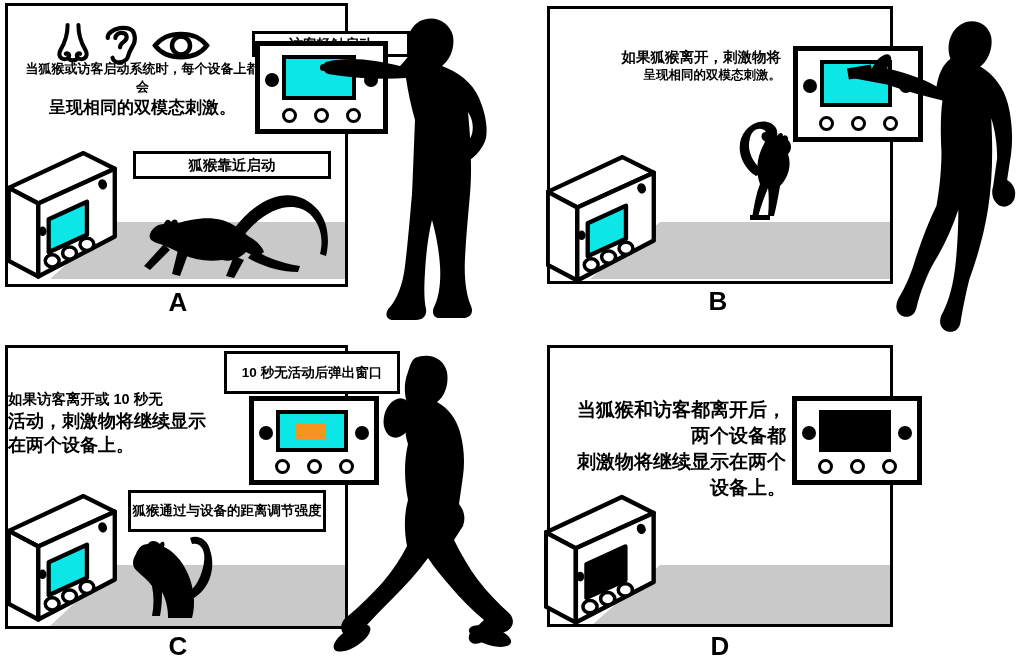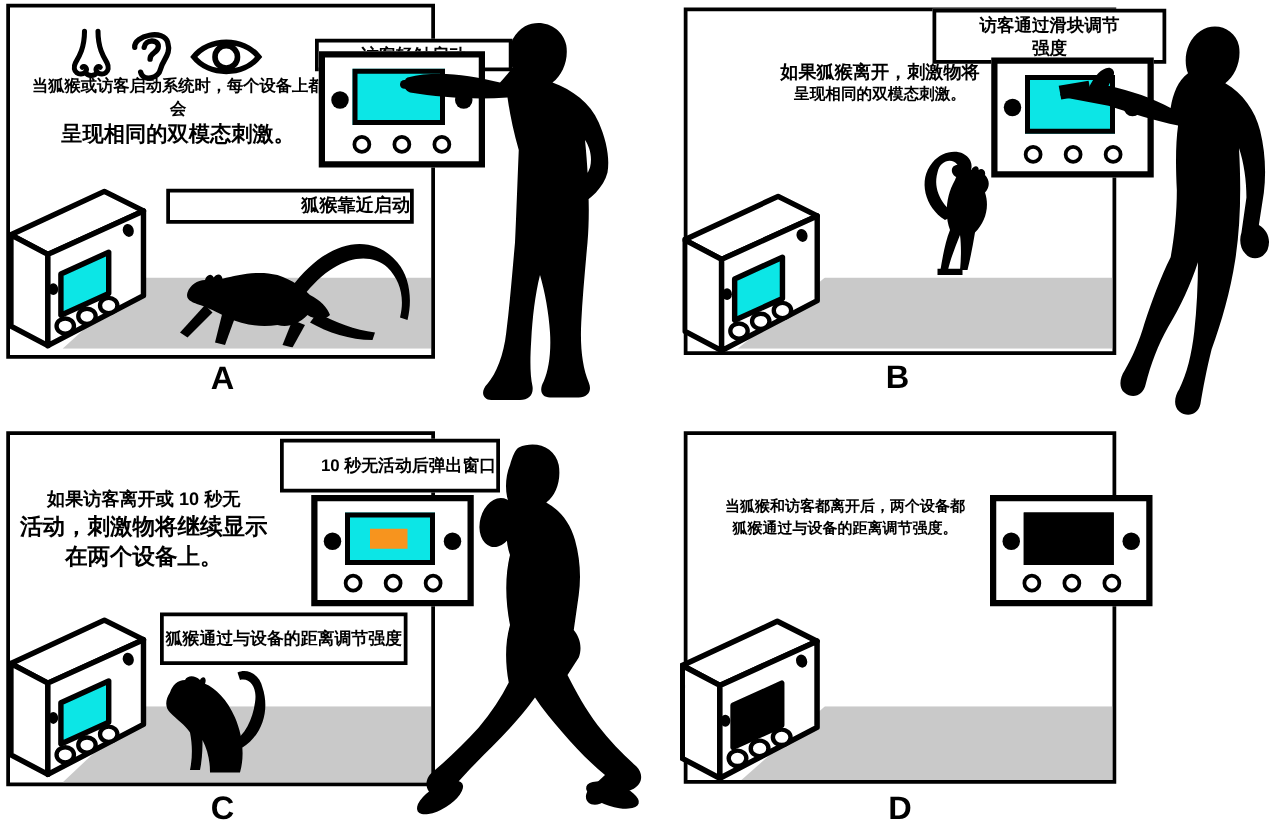--- a/index.html
+++ b/index.html
@@ -63,21 +63,21 @@
   </svg>
 
   <div class="caption" style="left:8px;top:60px;width:237px;text-align:center;font-size:13px;margin-left:16px;">
     <span class="l1">当狐猴或访客启动系统时，每个设备上都会</span>
     <span class="l2" style="font-size:17px;font-family:Liberation Serif, serif;">呈现相同的双模态刺激。</span>
   </div>
 
   <div class="tag" style="left:252px;top:31px;width:158px;height:26px;font-size:14px;">
     <span>访客轻触启动</span>
   </div>
-  <div class="tag" style="left:133px;top:151px;width:198px;height:28px;font-size:14.5px;align-items:flex-end;">
+  <div class="tag" style="left:133px;top:151px;width:198px;height:28px;font-size:14.5px;">
     <span>狐猴靠近启动</span>
   </div>
 
   <div class="wall-device" style="left:255px;top:41px;width:133px;height:93px;">
     <div class="wd-screen"></div>
     <div class="wd-dot dot-l"></div>
     <div class="wd-dot dot-r"></div>
     <div class="wd-buttons">
       <span class="wd-btn"></span>
       <span class="wd-btn"></span>
@@ -114,29 +114,25 @@
     <rect x="0" y="50" width="16" height="7" rx="3.5"></rect>
     <path d="M6,48 C30,42 54,46 80,52 C84,48 87,44 90,40 C84,30 88,14 100,7 C114,0 130,8 133,22 C135,34 130,46 122,52 C138,58 152,68 159,84 C165,98 168,112 166,124 C163,136 152,146 142,151 C135,154 130,149 134,143 C141,136 149,129 152,120 C154,112 152,104 148,98 C151,128 152,158 150,180 C148,202 146,224 145,244 C144,264 146,280 151,292 C154,299 150,304 143,304 L120,304 C113,304 111,298 115,291 C119,282 121,268 120,252 C119,236 116,220 112,206 C108,222 106,240 105,258 C104,274 104,286 106,295 C107,302 103,306 96,306 L73,306 C66,306 64,299 70,293 C77,285 83,270 85,252 C88,228 90,202 92,180 C93,158 94,130 95,106 C91,92 88,78 86,64 C60,66 32,64 8,60 C2,58 2,50 6,48 Z"></path>
   </svg>
 
   <div class="letter" style="left:158px;top:287px;">A</div>
 
   <div class="panel" id="panel-b">
     <div class="floor" style="clip-path:polygon(40px 270px,110px 213px,340px 213px,340px 270px);"></div>
   </div>
 
-  <div class="caption" style="left:604px;top:48px;width:200px;text-align:center;font-size:14.5px;font-family:Liberation Serif, serif;">
+  <div class="caption" style="left:581px;top:48px;width:200px;text-align:right;font-size:14.5px;font-family:Liberation Serif, serif;">
     <span class="l1">如果狐猴离开，刺激物将</span>
     <span class="l2" style="font-size:12.5px;">呈现相同的双模态刺激。</span>
   </div>
 
-  <div class="tag" style="left:746px;top:7px;width:187px;height:44px;font-size:14px;">
-    <span>访客通过滑块调节</span>
-    <span>强度</span>
-  </div>
 
   <div class="wall-device" style="left:793px;top:46px;width:130px;height:96px;">
     <div class="wd-screen"></div>
     <div class="wd-dot dot-l"></div>
     <div class="wd-dot dot-r"></div>
     <div class="wd-buttons">
       <span class="wd-btn"></span>
       <span class="wd-btn"></span>
       <span class="wd-btn"></span>
     </div>
@@ -168,26 +164,26 @@
     <path d="M2,56 L26,52 L28,63 L4,67 Z"></path>
     <path d="M4,62 L26,58 C30,50 34,44 40,42 C44,40 48,44 46,48 L42,56 C60,60 78,66 92,74 C94,62 98,52 106,46 C102,36 104,20 116,12 C128,4 144,10 147,24 C149,36 144,48 136,54 C150,62 160,76 164,92 C168,108 169,126 167,142 L163,168 C170,172 173,180 170,188 C166,196 157,197 152,191 C148,187 147,180 149,174 L153,146 C153,132 151,118 147,106 C149,140 148,170 144,196 C140,222 133,246 125,268 C121,284 118,300 116,312 C114,321 105,323 99,318 C94,314 95,306 99,300 C105,288 109,272 111,254 C113,236 114,216 114,198 C108,216 100,234 90,250 C82,264 76,280 72,296 C70,306 61,308 55,303 C50,299 51,291 55,285 C61,275 67,261 71,247 C77,229 84,210 92,194 C95,178 97,158 97,140 C96,120 96,102 98,88 C80,84 60,78 42,72 L10,66 C4,66 2,63 4,62 Z"></path>
   </svg>
 
   <div class="letter" style="left:698px;top:286px;">B</div>
 
   <div class="panel" id="panel-c">
     <div class="floor" style="clip-path:polygon(42px 278px,107px 217px,337px 217px,337px 278px);"></div>
   </div>
 
-  <div class="caption" style="left:8px;top:390px;width:214px;text-align:center;font-size:14.5px;">
+  <div class="caption" style="left:8px;top:390px;width:214px;font-size:14.5px;">
     <span class="l1">如果访客离开或 10 秒无</span>
     <span class="l2" style="font-size:18px;">活动，刺激物将继续显示在两个设备上。</span>
   </div>
 
-  <div class="tag" style="left:224px;top:351px;width:176px;height:43px;font-size:13.5px;align-items:flex-end;">
+  <div class="tag" style="left:224px;top:351px;width:176px;height:43px;font-size:13.5px;">
     <span>10 秒无活动后弹出窗口</span>
   </div>
   <div class="tag" style="left:128px;top:490px;width:198px;height:42px;font-size:13.5px;text-align:center;">
     <span>狐猴通过与设备的距离调节强度</span>
   </div>
 
   <div class="wall-device" style="left:249px;top:396px;width:130px;height:89px;">
     <div class="wd-screen">
       <div class="wd-popup"></div>
     </div>
@@ -227,23 +223,23 @@
     <ellipse cx="172" cy="284" rx="22" ry="9" transform="rotate(18 172 284)"></ellipse>
     <ellipse cx="34" cy="286" rx="21" ry="9" transform="rotate(-32 34 286)"></ellipse>
   </svg>
 
   <div class="letter" style="left:158px;top:631px;">C</div>
 
   <div class="panel" id="panel-d">
     <div class="floor" style="clip-path:polygon(42px 277px,110px 217px,340px 217px,340px 277px);"></div>
   </div>
 
-  <div class="caption" style="left:566px;top:397px;width:220px;text-align:center;font-size:12px;">
+  <div class="caption" style="left:566px;top:397px;width:220px;text-align:right;font-size:19px;">
     <span class="l1">当狐猴和访客都离开后，两个设备都</span>
-    <span class="l2">狐猴通过与设备的距离调节强度。</span>
+    <span class="l2">刺激物将继续显示在两个设备上。</span>
   </div>
 
   <div class="wall-device" style="left:792px;top:396px;width:130px;height:89px;">
     <div class="wd-screen off"></div>
     <div class="wd-dot dot-l"></div>
     <div class="wd-dot dot-r"></div>
     <div class="wd-buttons">
       <span class="wd-btn"></span>
       <span class="wd-btn"></span>
       <span class="wd-btn"></span>

